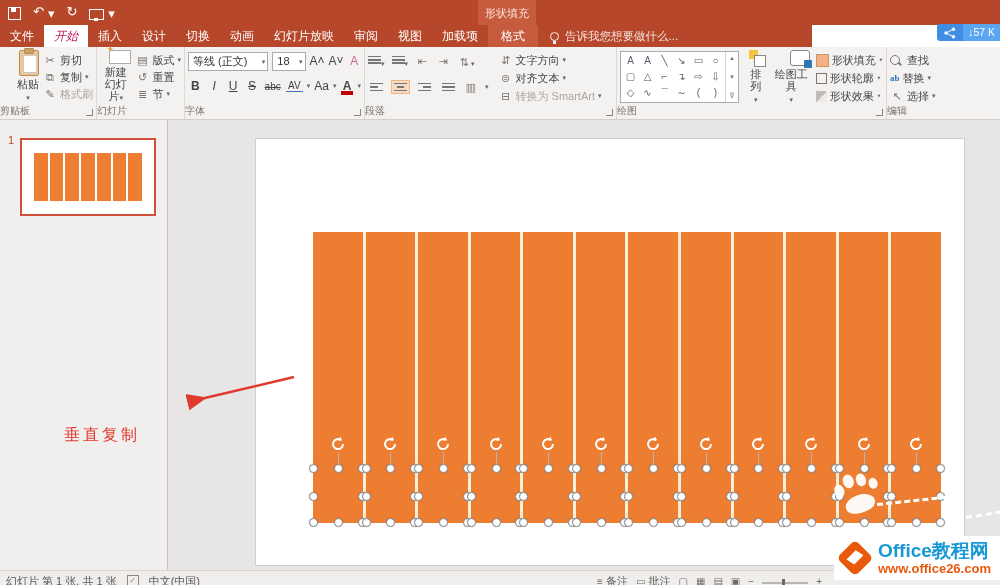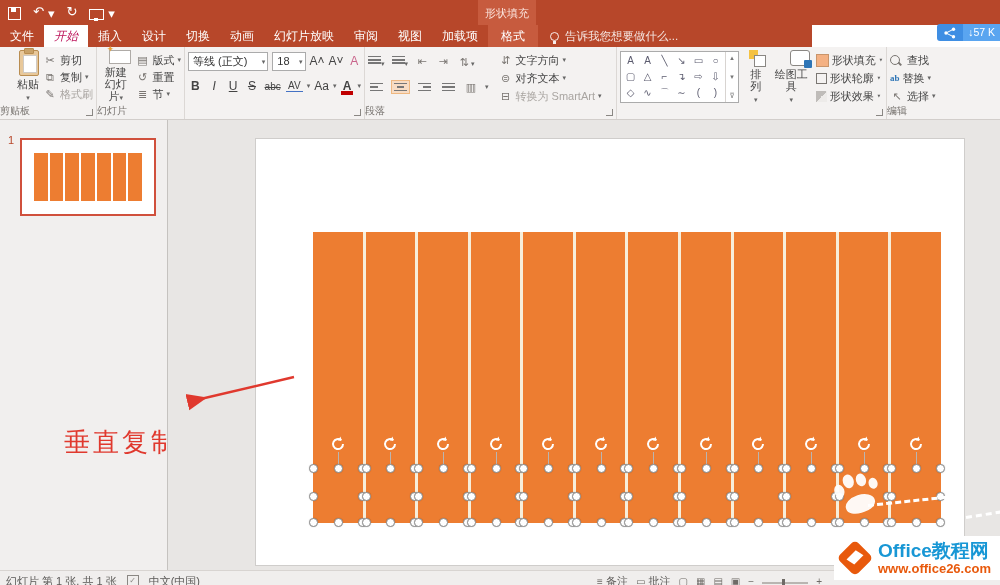--- a/index.html
+++ b/index.html
@@ -87,21 +87,21 @@
   .ic-search{width:8px;height:8px;border:1.5px solid #7A7672;border-radius:50%;position:relative;display:inline-block;}
   .ic-search:after{content:"";position:absolute;left:7px;top:7px;width:4px;height:1.5px;background:#7A7672;transform:rotate(45deg);}
   .ic-replace{font-size:9px;color:#2E75B6;font-weight:bold;}
   
   .workspace{position:absolute;left:0;top:120px;width:1000px;height:450px;display:flex;}
   .thumb-panel{position:relative;width:168px;background:#F1EFEE;border-right:1px solid #C5C2BF;box-sizing:border-box;}
   .slide-num{position:absolute;left:8px;top:14px;font-size:11px;color:#B7472A;}
   .thumb{position:absolute;left:20px;top:18px;width:132px;height:74px;background:#fff;border:2px solid #D0503C;cursor:pointer;}
   .thumb-bars{position:absolute;left:12px;right:12px;top:13px;bottom:13px;display:flex;gap:2px;}
   .thumb-bar{flex:1;background:#ED7D31;}
-  .annot-text{position:absolute;left:64px;top:305px;font-size:26px;letter-spacing:3px;color:#E0392E;white-space:nowrap;}
+  .annot-text{position:absolute;left:64px;top:305px;font-size:16px;letter-spacing:3px;color:#E0392E;white-space:nowrap;}
   .canvas{position:relative;flex:1;background:#E8E6E4;overflow:hidden;}
   .slide{position:absolute;left:87px;top:18px;width:710px;height:428px;background:#fff;border:1px solid #CFCDCB;box-sizing:border-box;}
   .bars-wrap{position:absolute;left:57px;top:93px;width:628px;height:291px;background:#F7EEDA;display:flex;gap:3px;}
   .bar-col{position:relative;flex:1;}
   .tall-bar{position:absolute;left:0;right:0;top:0;height:236px;background:#ED7D31;}
   .small-rect{position:absolute;left:0;right:0;top:236px;height:55px;background:#ED7D31;}
   .rot-line{position:absolute;left:50%;top:220px;width:1px;height:16px;background:#B9B5B1;}
   .rot{position:absolute;left:50%;top:204px;transform:translateX(-50%);width:16px;height:16px;cursor:pointer;}
   .h{position:absolute;width:7px;height:7px;border-radius:50%;background:#fff;border:1px solid #8E8E8E;box-shadow:0 0 1px rgba(0,0,0,.35);cursor:pointer;}
   .h.tl{left:-4px;top:-4px;} .h.tm{left:50%;margin-left:-4px;top:-4px;} .h.tr{right:-4px;top:-4px;}
@@ -259,20 +259,21 @@
           <span class="fbtn strike">abc</span>
           <span class="fbtn av">AV</span>
             <span class="dar">▾</span>
           <span class="fbtn">Aa</span>
             <span class="dar">▾</span>
           <span class="fontcolor">A</span>
             <span class="dar">▾</span>
         </div>
       </div>
       <span class="launcher"></span>
+      <div class="grp-label">字体</div>
     </div>
 
     <div class="grp" style="width:252px;">
       <div style="display:flex;gap:10px;">
         <div style="display:flex;flex-direction:column;gap:4px;">
           <div class="prow">
             <span><span class="licon"></span><span class="dar">▾</span></span>
             <span><span class="licon"></span><span class="dar">▾</span></span>
             <span class="mi">⇤</span>
             <span class="mi">⇥</span>
@@ -377,20 +378,21 @@
               <span class="dar">▾</span>
             </div>
           <div class="sbtn">
               <span class="ic-effects"></span>
               <span>形状效果</span>
               <span class="dar">▾</span>
             </div>
         </div>
       </div>
       <span class="launcher"></span>
+      <div class="grp-label">绘图</div>
     </div>
 
     <div class="grp" style="width:95px;border-right:none;">
       <div class="smallcol" style="gap:2px;font-family:Liberation Serif, serif;">
         <div class="sbtn">
             <span class="ic-search"></span>
             <span style="margin-left:4px;">查找</span>
           </div>
         <div class="sbtn">
             <span class="ic-replace">ab</span>

